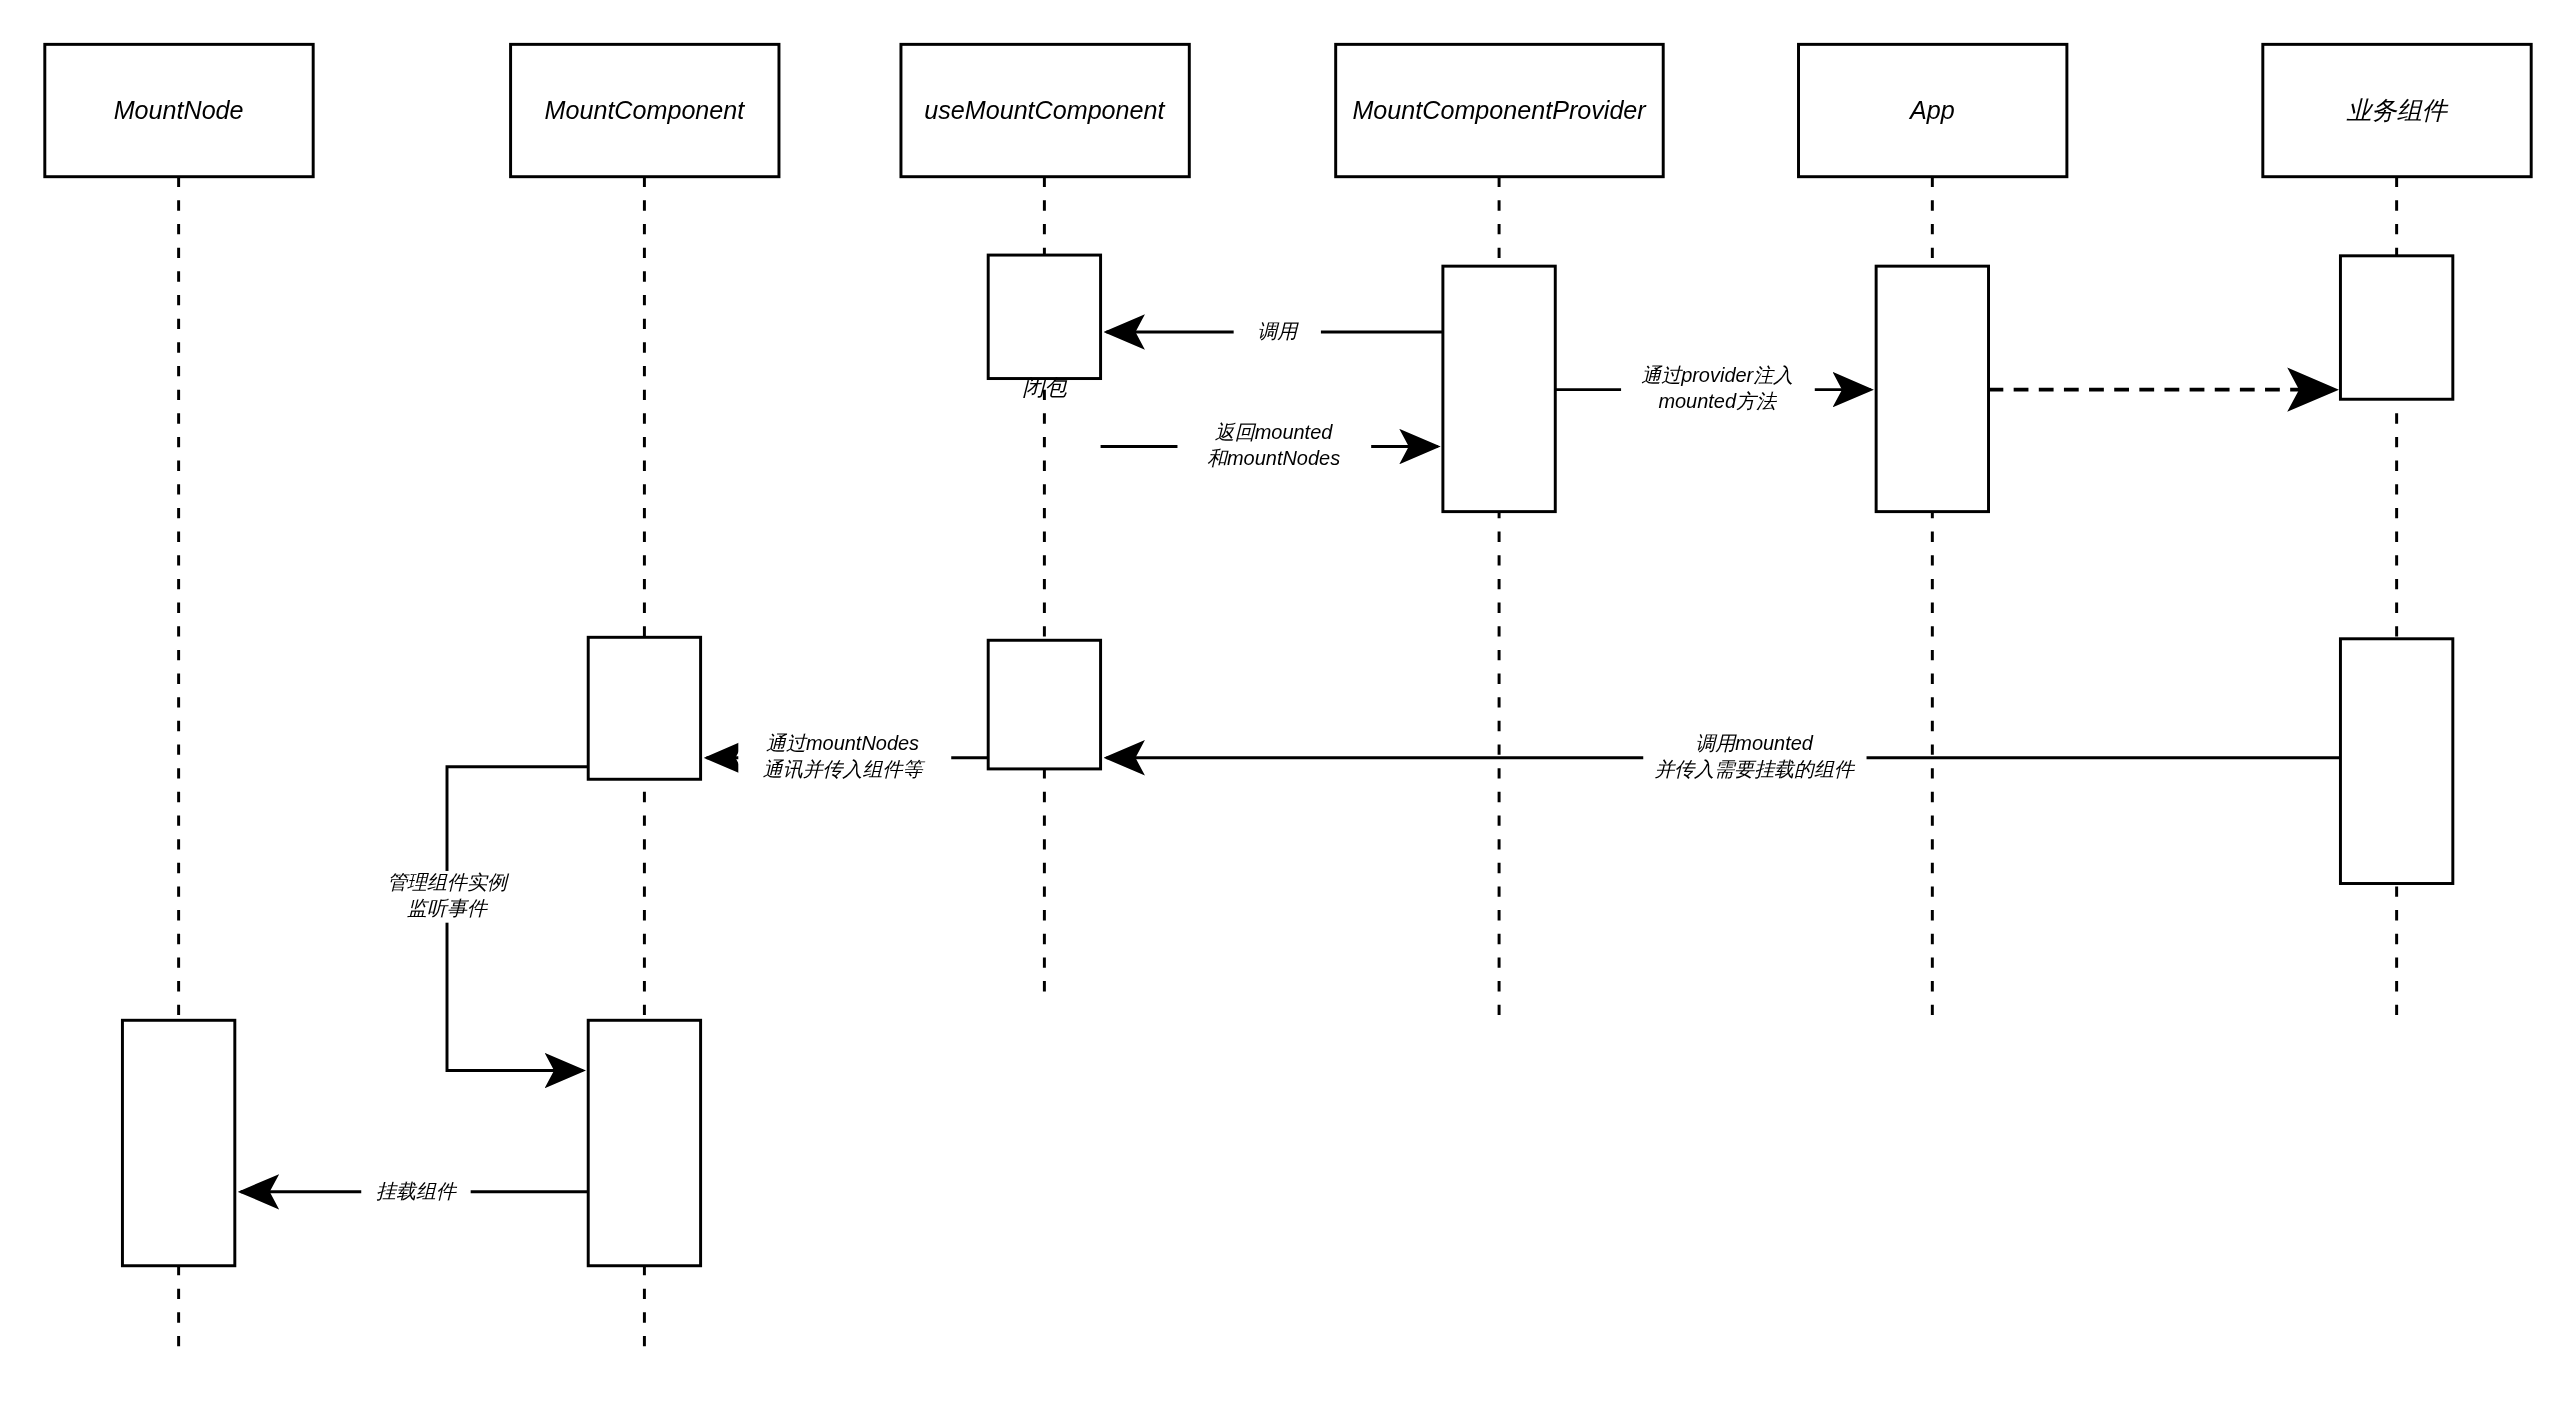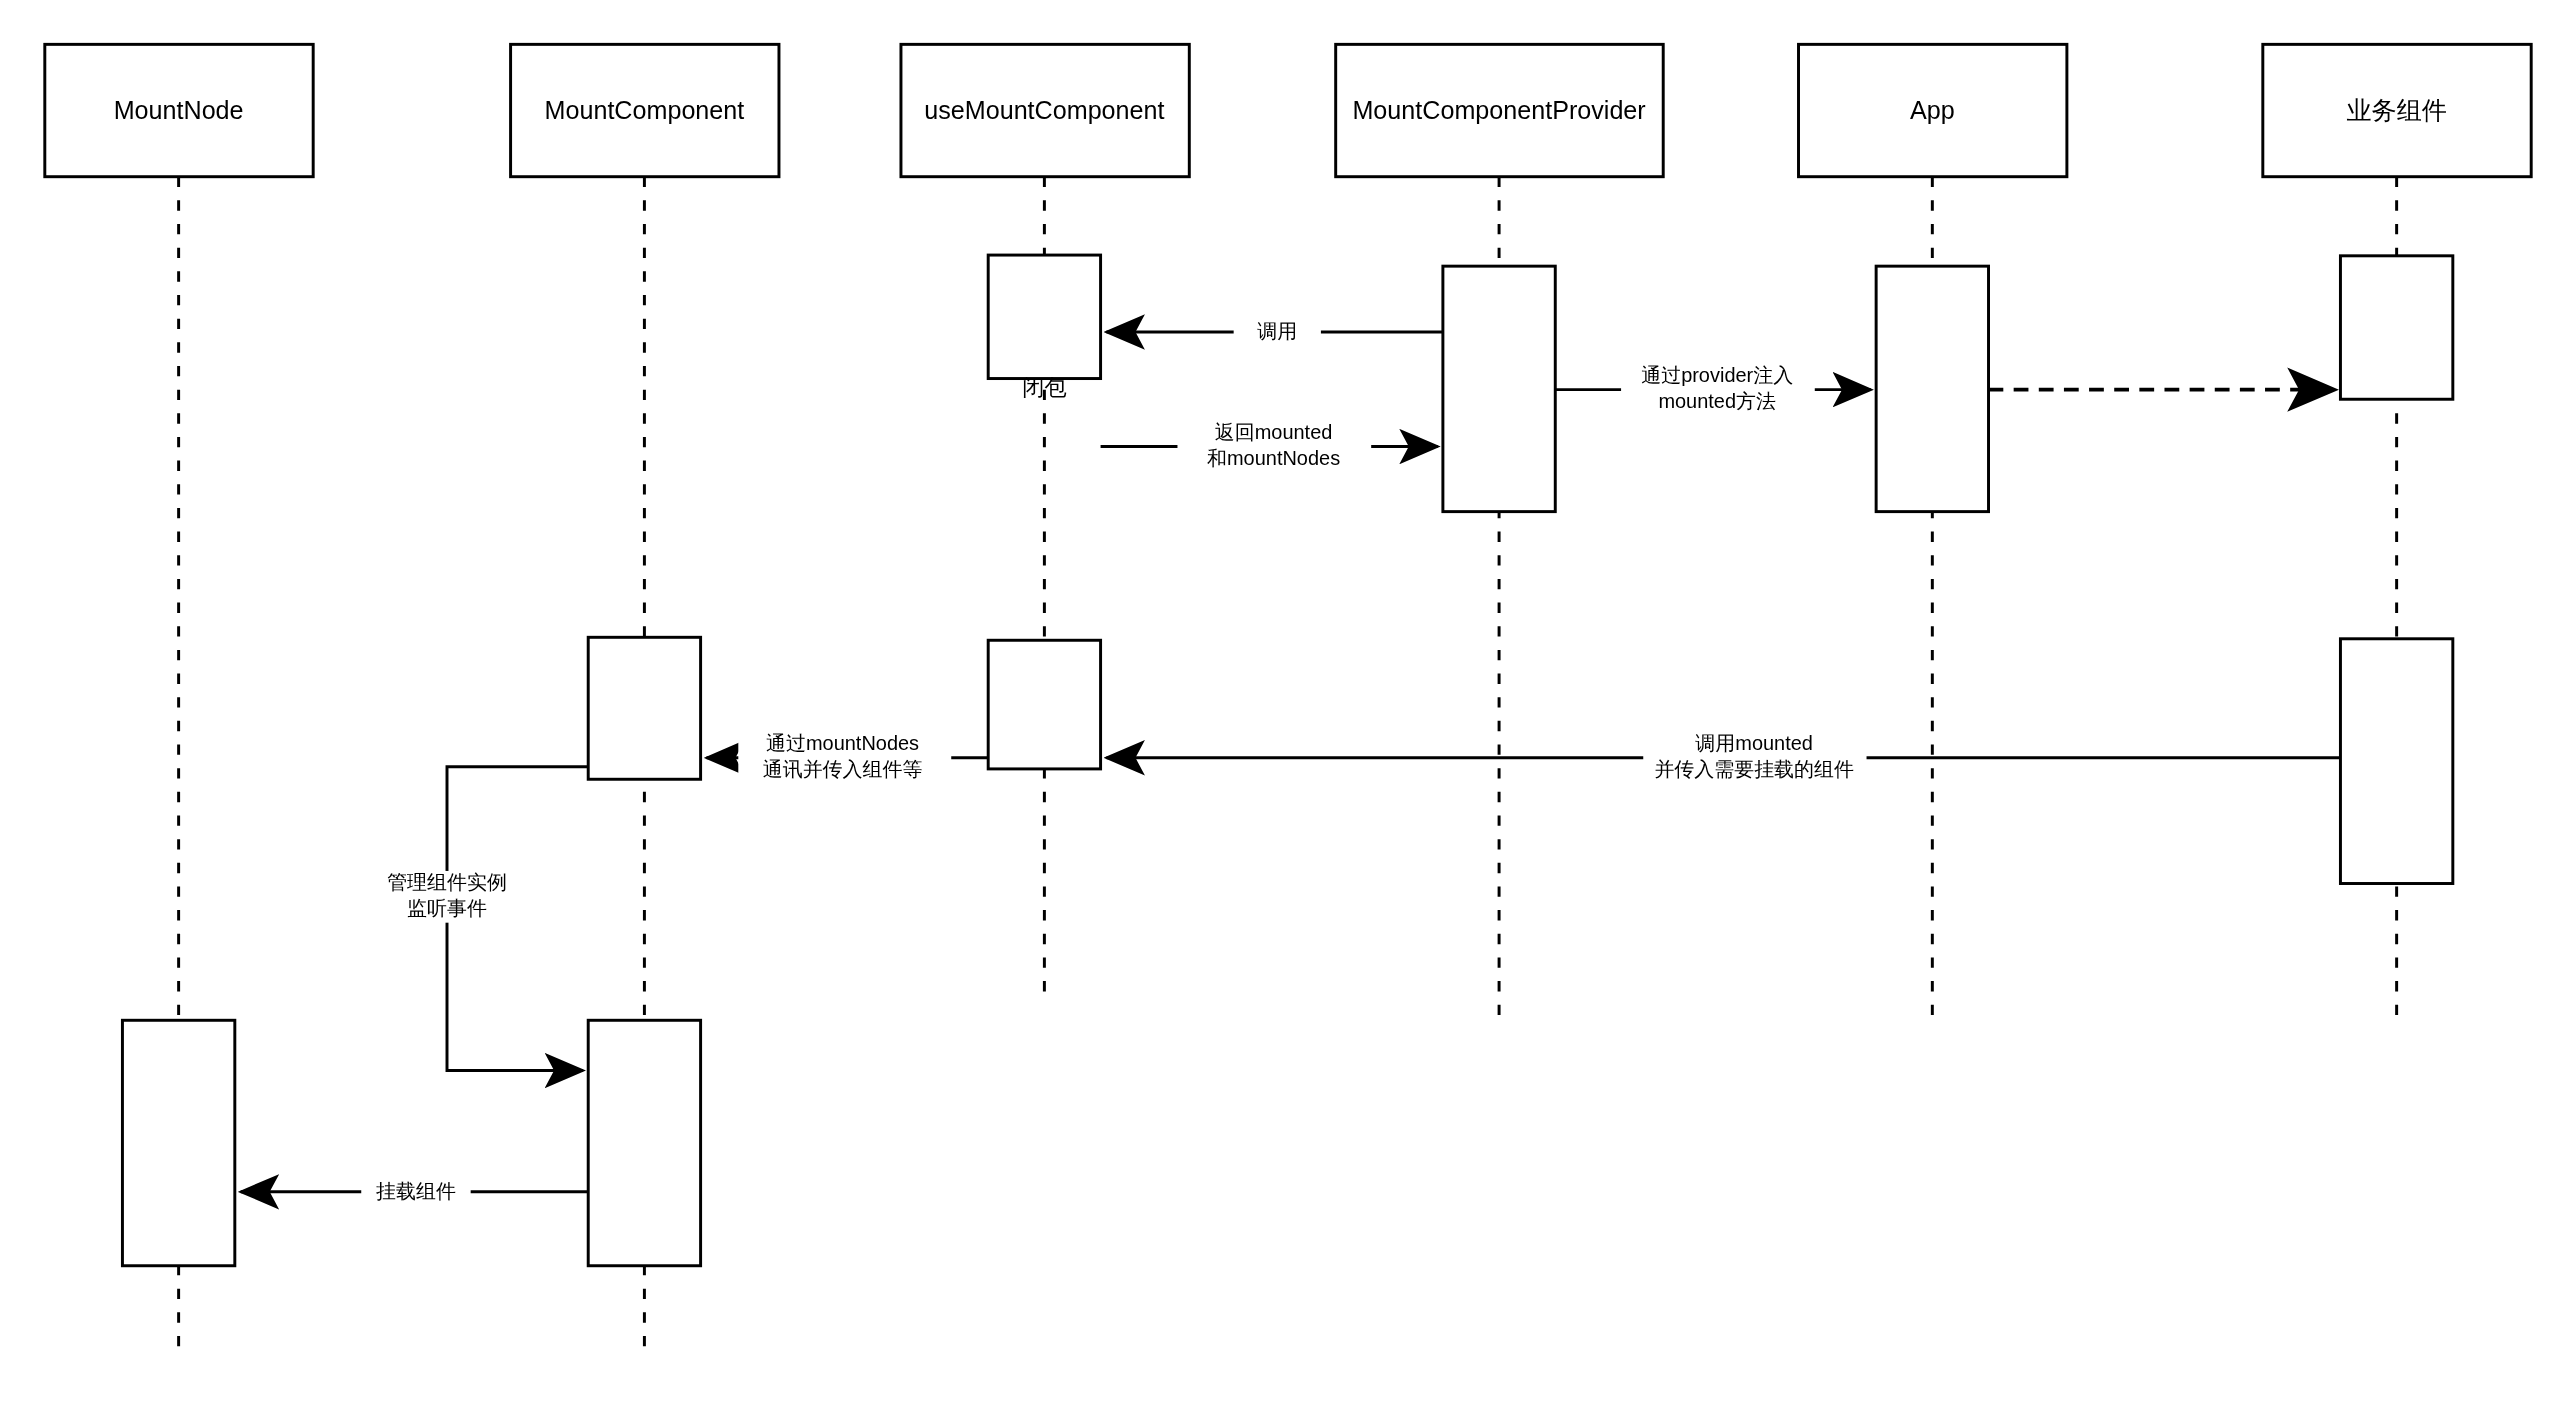--- a/index.html
+++ b/index.html
@@ -11,20 +11,21 @@
     width: 2576px;
     height: 1404px;
     font-family: "Liberation Sans", "DejaVu Sans", sans-serif;
     overflow: hidden;
   }
   #diagram-root {
     position: relative;
     width: 2576px;
     height: 1404px;
     background: #ffffff;
+    font-style: italic;
   }
   svg.seq {
     display: block;
     width: 2576px;
     height: 1404px;
   }
   .lifeline-box {
     fill: #ffffff;
     stroke: #000000;
     stroke-width: 4;

